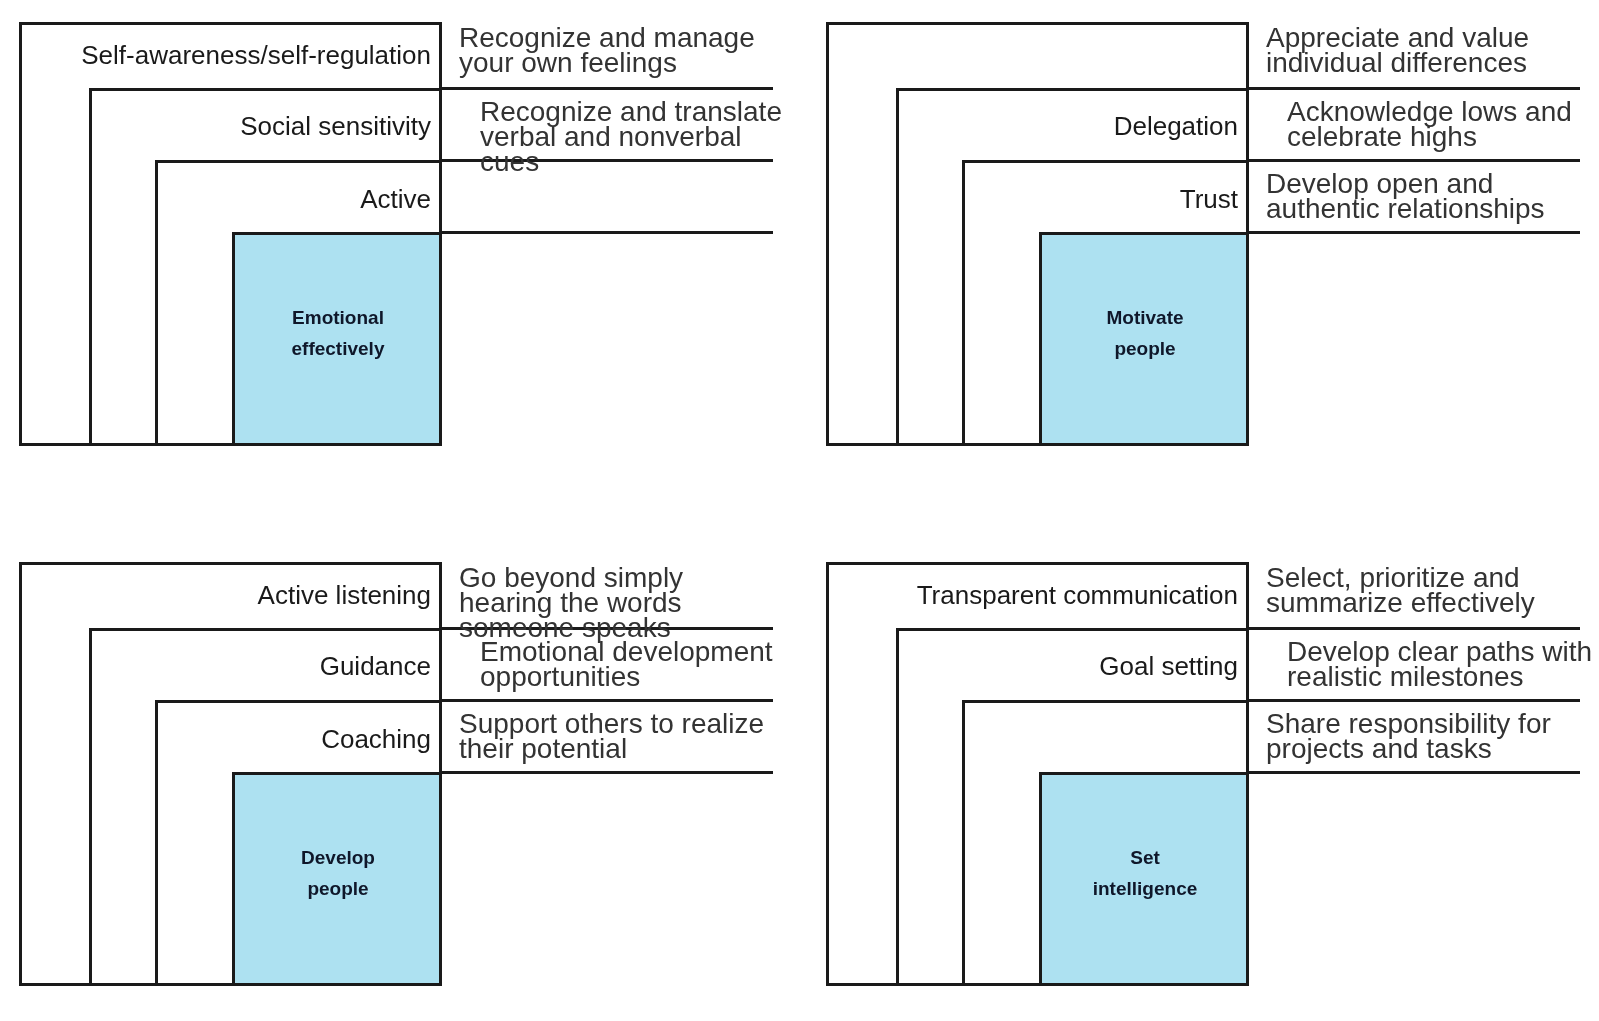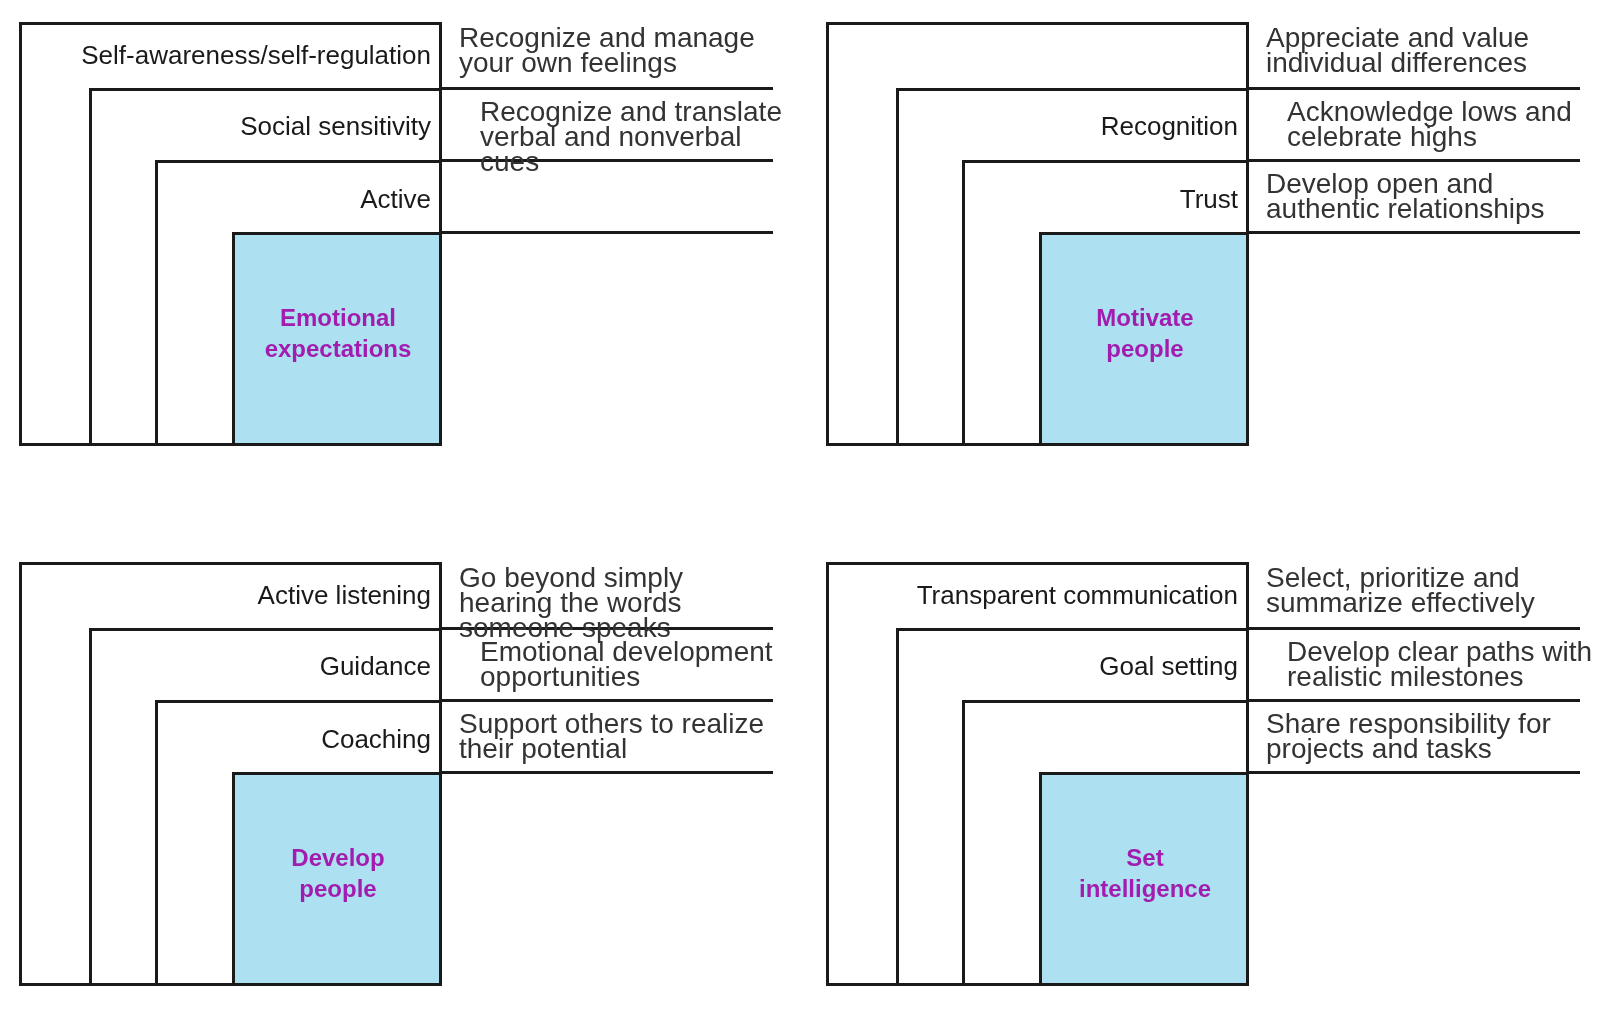--- a/index.html
+++ b/index.html
@@ -54,24 +54,24 @@
   .row-desc.r1{top:25px;}
   .row-desc.r2{top:99px;margin-left:21px;}
   .row-desc.r3{top:171px;}
 
   .core-label{
     position:absolute;
     left:232px;
     width:210px;
     top:302px;
     text-align:center;
-    font-size:24px;
+    font-size:19px;
     line-height:31px;
     font-weight:bold;
-    color:#a21caf;
+    color:#0f172a;
   }
 
   
   #panel-0{left:0px;top:0px;}
   #panel-1{left:807px;top:0px;}
   #panel-2{left:0px;top:540px;}
   #panel-3{left:807px;top:540px;}
 </style>
 </head>
 <body>
@@ -85,37 +85,37 @@
     <div class="divider d1"></div>
     <div class="divider d2"></div>
     <div class="divider d3"></div>
   </div>
   <div class="labels">
     <div class="row-label r1">Self-awareness/self-regulation</div>
     <div class="row-desc r1">Recognize and manage your own feelings</div>
     <div class="row-label r2">Social sensitivity</div>
     <div class="row-desc r2">Recognize and translate verbal and nonverbal cues</div>
     <div class="row-label r3">Active</div>
-    <div class="core-label"><span>Emotional</span><br><span>expectations</span></div>
+    <div class="core-label"><span>Emotional</span><br><span>effectively</span></div>
   </div>
 </div>
 
 <div class="panel" id="panel-1">
   <div class="panel-inner">
     <div class="frame f1"></div>
     <div class="frame f2"></div>
     <div class="frame f3"></div>
     <div class="frame f4"></div>
     <div class="divider d1"></div>
     <div class="divider d2"></div>
     <div class="divider d3"></div>
   </div>
   <div class="labels">
     <div class="row-desc r1">Appreciate and value individual differences</div>
-    <div class="row-label r2">Recognition</div>
+    <div class="row-label r2">Delegation</div>
     <div class="row-desc r2">Acknowledge lows and celebrate highs</div>
     <div class="row-label r3">Trust</div>
     <div class="row-desc r3">Develop open and authentic relationships</div>
     <div class="core-label"><span>Motivate</span><br><span>people</span></div>
   </div>
 </div>
 
 <div class="panel" id="panel-2">
   <div class="panel-inner">
     <div class="frame f1"></div>

